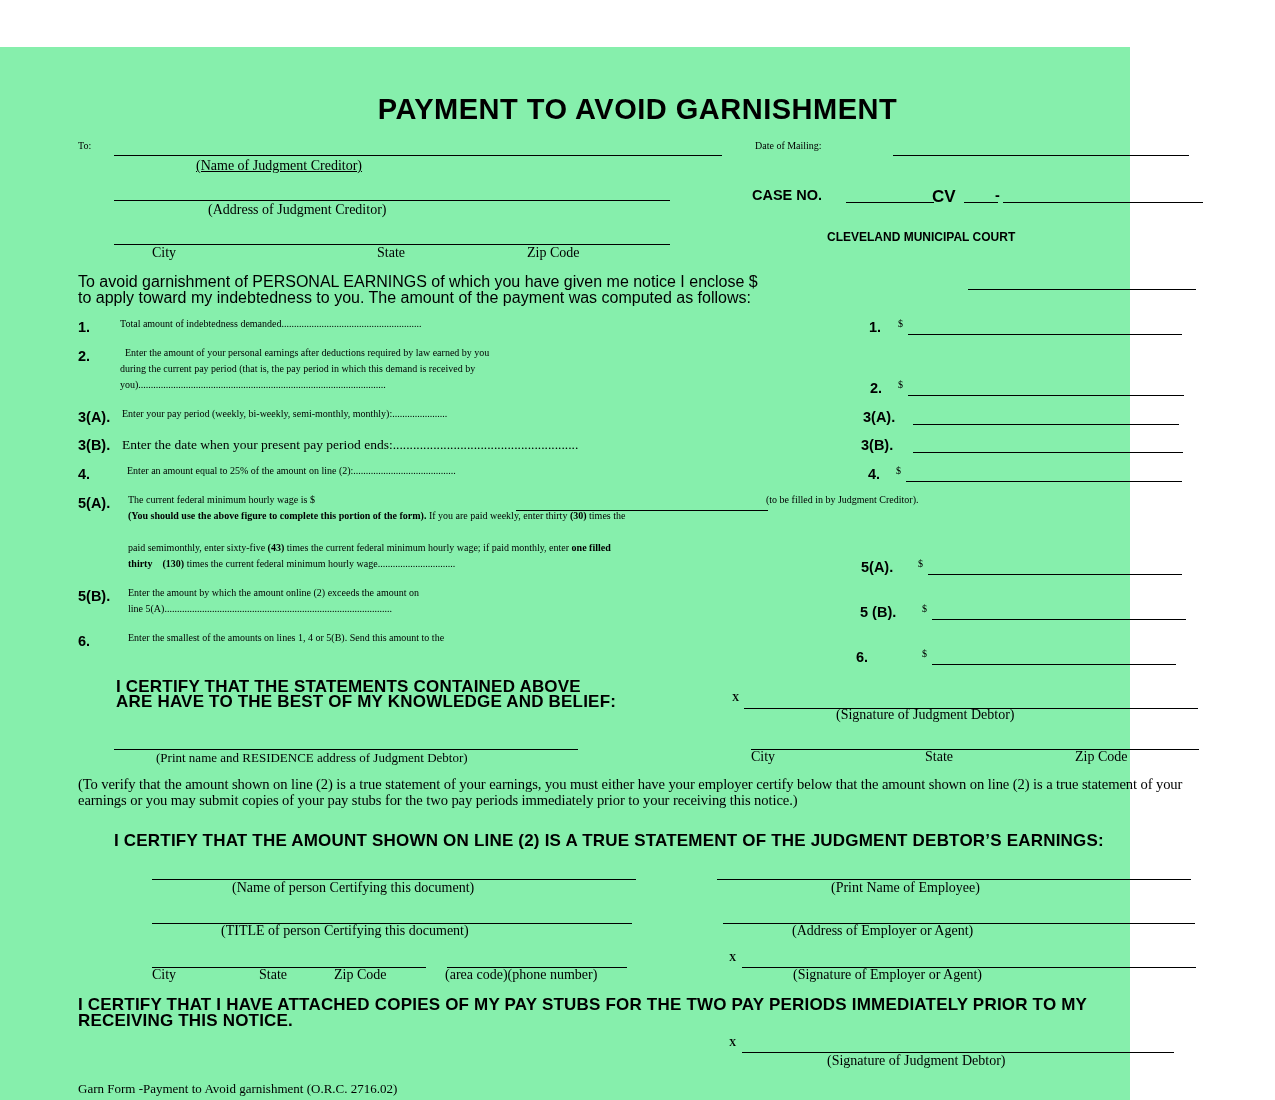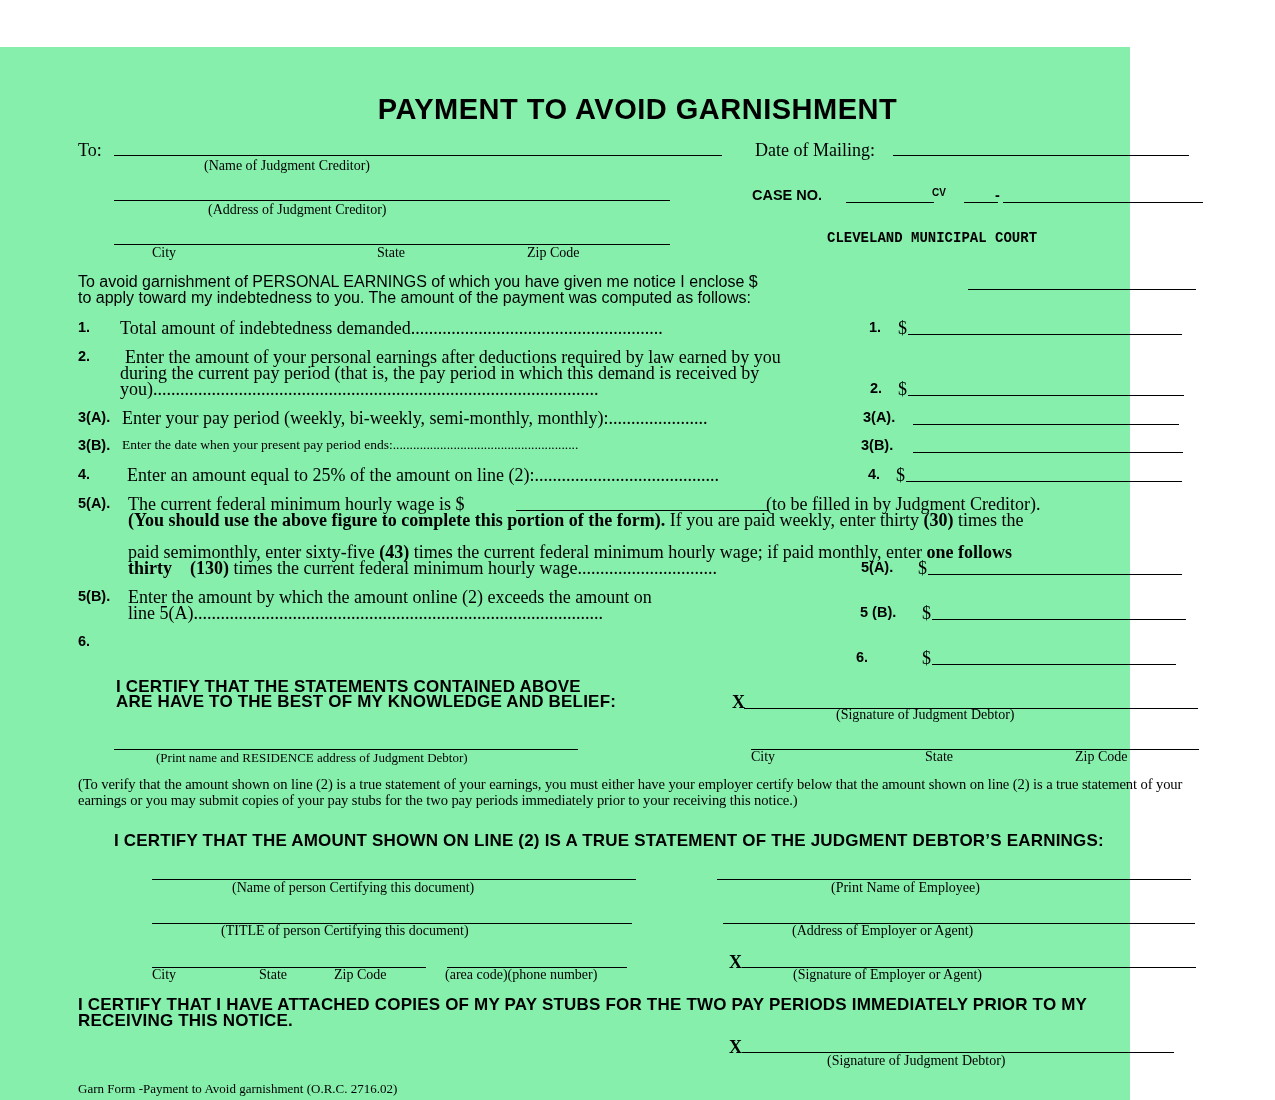--- a/index.html
+++ b/index.html
@@ -2,60 +2,60 @@
 <html><head>
 <meta charset="utf-8">
 <style>
   html, body { margin: 0; padding: 0; background: #ffffff; }
   body { width: 1275px; height: 1100px; position: relative; overflow: hidden; color: #000; }
   .page { position: absolute; left: 0; top: 0; width: 1130px; height: 1100px; background: #86efac; margin-top: 47px; }
   .abs { position: absolute; white-space: nowrap; }
   .serif { font-family: "Liberation Serif", "DejaVu Serif", serif; }
   .sans { font-family: "Liberation Sans", "DejaVu Sans", sans-serif; }
   .title { font-family: "Liberation Sans", sans-serif; font-weight: bold; font-size: 29px; letter-spacing: 0.5px; }
-  .lbl { font-size: 18px; }
+  .lbl { font-size: 10px; }
   .cap { font-size: 14px; }
   .small { font-size: 13px; }
   .b { font-weight: bold; }
   .field { position: absolute; height: 16px; border: none; border-bottom: 1px solid #000; background: transparent; padding: 0 2px; font-family: "Liberation Serif", serif; font-size: 14px; outline: none; }
   .numsans { font-family: "Liberation Sans", sans-serif; font-weight: bold; font-size: 14.5px; }
   .body-sans { font-family: "Liberation Sans", sans-serif; font-size: 16px; }
   .para { position: absolute; font-family: "Liberation Serif", serif; font-size: 15px; line-height: 16px; white-space: normal; }
   .cond { font-family: "Liberation Sans", sans-serif; font-weight: bold; font-size: 17px; letter-spacing: 0.2px; }
 </style>
 </head>
 <body>
 
 <div class="page">
 
   <div class="abs title" style="left:0; width:1275px; text-align:center; top:46px;">PAYMENT TO AVOID GARNISHMENT</div>
 
   <div class="abs serif lbl" style="left:78px; top:93px;">To:</div>
   <input class="field" style="left: 114px; top: 92px; width: 604px;" value="">
-  <div class="abs serif cap" style="left:204px; top:111px;">(Name of Judgment Creditor)</div>
+  <div class="abs serif cap" style="left:196px; top:111px;text-decoration:underline;">(Name of Judgment Creditor)</div>
 
   <input class="field" style="left: 114px; top: 137px; width: 552px;" value="">
   <div class="abs serif cap" style="left:208px; top:155px;">(Address of Judgment Creditor)</div>
 
   <input class="field" style="left: 114px; top: 181px; width: 552px;" value="">
   <div class="abs serif cap" style="left:152px; top:198px;">City</div>
   <div class="abs serif cap" style="left:377px; top:198px;">State</div>
   <div class="abs serif cap" style="left:527px; top:198px;">Zip Code</div>
 
   <div class="abs serif lbl" style="left:755px; top:93px;">Date of Mailing:</div>
   <input class="field" style="left: 893px; top: 92px; width: 292px;" value="">
 
   <div class="abs sans b" style="left:752px; top:140px; font-size:14.5px;">CASE NO.</div>
   <input class="field" style="left: 846px; top: 139px; width: 84px;" value="">
-  <div class="abs sans b" style="left:932px; top:140px; font-size:10px;">CV</div>
+  <div class="abs sans b" style="left:932px; top:140px; font-size:17px;">CV</div>
   <input class="field" style="left: 964px; top: 139px; width: 30px;" value="">
   <div class="abs sans b" style="left:995px; top:140px; font-size:14.5px;">-</div>
   <input class="field" style="left: 1003px; top: 139px; width: 196px;" value="">
 
-  <div class="abs sans b" style="left:827px; top:183px; font-size:14px;font-family:Liberation Mono, monospace;">CLEVELAND MUNICIPAL COURT</div>
+  <div class="abs sans b" style="left:827px; top:183px; font-size:12px;">CLEVELAND MUNICIPAL COURT</div>
 
   <div class="abs body-sans" style="left:78px; top:226px;">To avoid garnishment of PERSONAL EARNINGS of which you have given me notice I enclose $</div>
   <input class="field" style="left: 968px; top: 226px; width: 224px;" value="">
   <div class="abs body-sans" style="left:78px; top:242px;">to apply toward my indebtedness to you.  The amount of the payment was computed as follows:</div>
 
   <div class="abs numsans" style="left:78px; top:272px;">1.</div>
   <div class="abs serif lbl" style="left:120px; top:271px;"><span>Total amount of indebtedness demanded</span><span>........................................................</span></div>
   <div class="abs numsans" style="left:869px; top:272px;">1.</div>
   <div class="abs serif lbl" style="left:898px; top:271px;">$</div>
   <input class="field" style="left: 908px; top: 271px; width: 270px;" value="">
@@ -83,34 +83,35 @@
   <div class="abs numsans" style="left:868px; top:419px;">4.</div>
   <div class="abs serif lbl" style="left:896px; top:418px;">$</div>
   <input class="field" style="left: 906px; top: 418px; width: 272px;" value="">
 
   <div class="abs numsans" style="left:78px; top:448px;">5(A).</div>
   <div class="abs serif lbl" style="left:128px; top:447px;">The current federal minimum hourly wage is $</div>
   <input class="field" style="left: 516px; top: 447px; width: 248px;" value="">
   <div class="abs serif lbl" style="left:766px; top:447px;">(to be filled in by Judgment Creditor).</div>
 
   <div class="abs serif lbl" style="left:128px; top:463px;"><span class="b">(You should use the above figure to complete this portion of the form).</span><span>  If you are paid weekly, enter thirty </span><span class="b">(30)</span><span> times the</span></div>
-  <div class="abs serif lbl" style="left:128px; top:495px;"><span>paid   semimonthly, enter sixty-five </span><span class="b">(43)</span><span> times the current federal minimum hourly wage; if paid monthly, enter </span><span class="b">one follows</span></div>
+  <div class="abs serif lbl" style="left:128px; top:495px;"><span>paid   semimonthly, enter sixty-five </span><span class="b">(43)</span><span> times the current federal minimum hourly wage; if paid monthly, enter </span><span class="b">one filled</span></div>
   <div class="abs serif lbl" style="left:128px; top:511px;"><span class="b">thirty</span><span>&nbsp;&nbsp;&nbsp;&nbsp;</span><span class="b">(130)</span><span> times the current federal minimum hourly wage</span><span>...............................</span></div>
   <div class="abs numsans" style="left:861px; top:512px;">5(A).</div>
   <div class="abs serif lbl" style="left:918px; top:511px;">$</div>
   <input class="field" style="left: 928px; top: 511px; width: 250px;" value="">
 
   <div class="abs numsans" style="left:78px; top:541px;">5(B).</div>
   <div class="abs serif lbl" style="left:128px; top:540px;">Enter the amount by which the amount online (2) exceeds the amount on</div>
   <div class="abs serif lbl" style="left:128px; top:556px;"><span>line 5(A)</span><span>...........................................................................................</span></div>
   <div class="abs numsans" style="left:860px; top:557px;">5 (B).</div>
   <div class="abs serif lbl" style="left:922px; top:556px;">$</div>
   <input class="field" style="left: 932px; top: 556px; width: 250px;" value="">
 
   <div class="abs numsans" style="left:78px; top:586px;">6.</div>
+  <div class="abs serif lbl" style="left:128px; top:585px;">Enter the smallest of the amounts on lines 1, 4 or 5(B).  Send this amount to the</div>
   <div class="abs numsans" style="left:856px; top:602px;">6.</div>
   <div class="abs serif lbl" style="left:922px; top:601px;">$</div>
   <input class="field" style="left: 932px; top: 601px; width: 240px;" value="">
 
   <div class="abs cond" style="left:116px; top:630px;">I CERTIFY THAT THE STATEMENTS CONTAINED ABOVE</div>
   <div class="abs cond" style="left:116px; top:645px;">ARE HAVE TO THE BEST OF MY KNOWLEDGE AND BELIEF:</div>
   <div class="abs serif lbl b" style="left:732px; top:645px;">X</div>
   <input class="field" style="left: 744px; top: 645px; width: 450px;" value="">
   <div class="abs serif cap" style="left:836px; top:660px;">(Signature of Judgment Debtor)</div>
 

